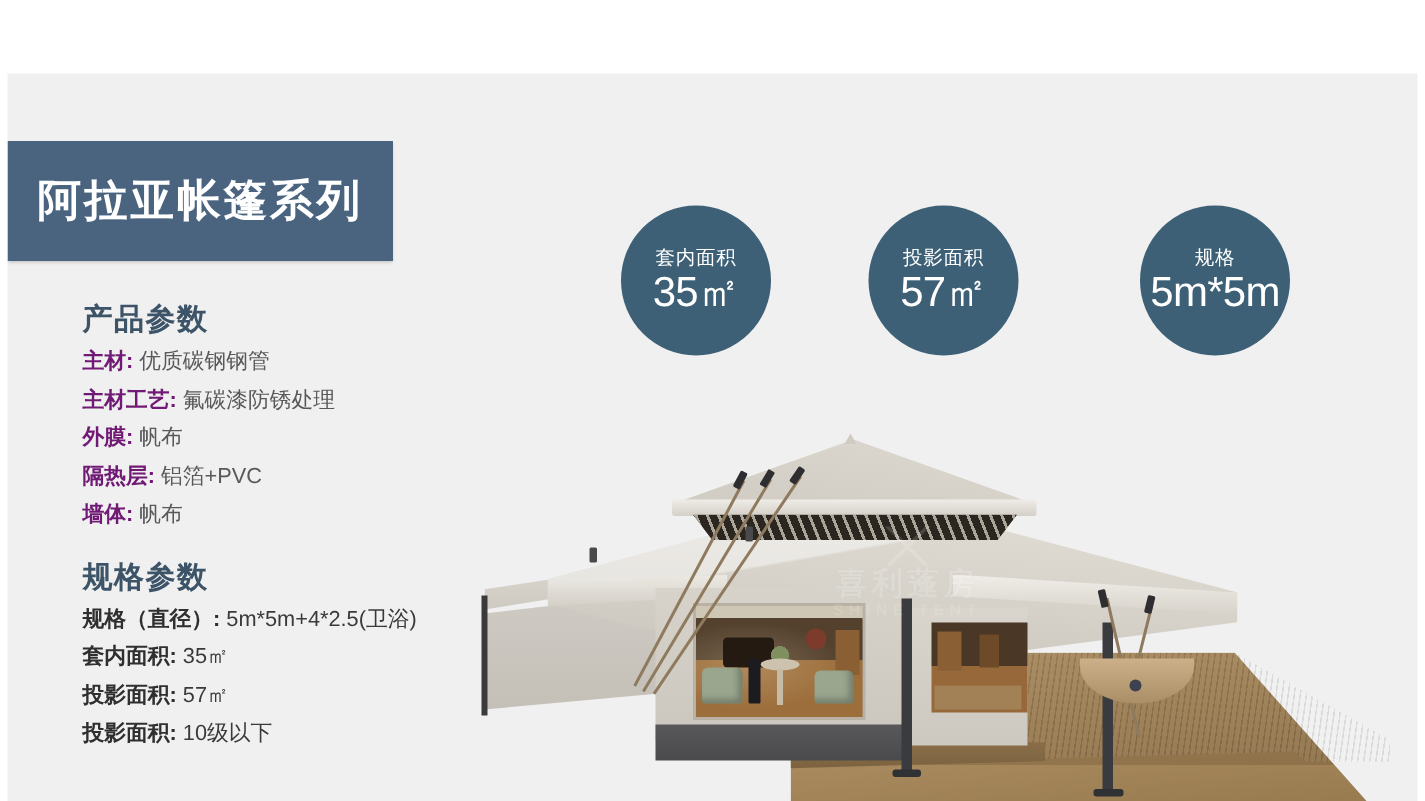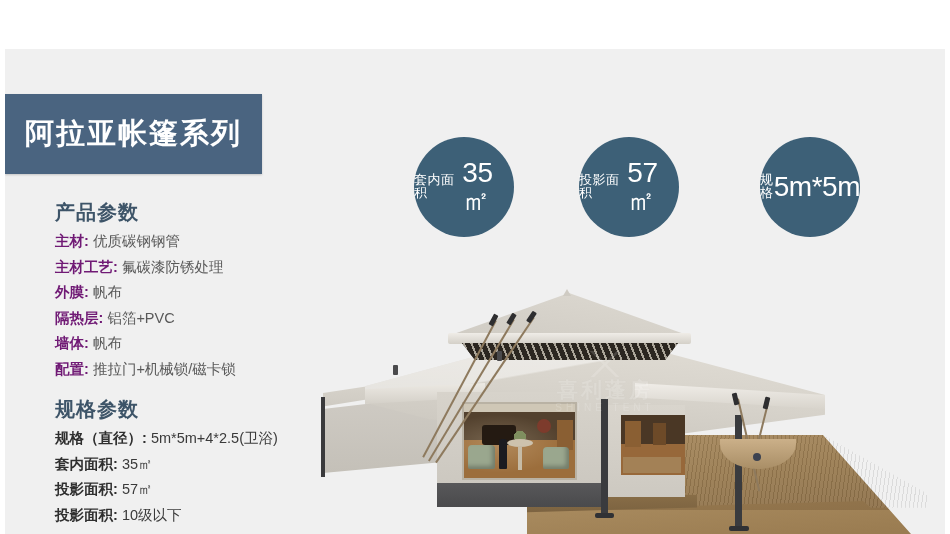--- a/index.html
+++ b/index.html
@@ -51,29 +51,29 @@
   .spec-row{
     font-size:14.5px;line-height:1.0;margin-bottom:11px;white-space:nowrap;
   }
   .spec-row .lbl{color:#2f2f2f;font-weight:bold;}
   .spec-row .val{color:#3a3a3a;font-weight:normal;}
 
   
   .badge{
     position:absolute;width:100px;height:100px;border-radius:50%;
     background:#3d6077;
-    display:flex;flex-direction:row;align-items:center;justify-content:center;
+    display:flex;flex-direction:column;align-items:center;justify-content:center;
     color:#ffffff;
   }
   .badge .b-label{font-size:13px;line-height:1;margin-bottom:3px;letter-spacing:.5px;}
   .badge .b-value{font-size:28px;line-height:1;font-weight:normal;letter-spacing:-.5px;}
   .badge .b-value.small{font-size:28px;}
   #badge-0{left:409px;top:88px;}
   #badge-1{left:574px;top:88px;}
-  #badge-2{left:755px;top:88px;justify-content:flex-end;}
+  #badge-2{left:755px;top:88px;}
 
   
   #tent-wrap{
     position:absolute;left:300px;top:238px;width:650px;height:290px;
   }
   .lay{position:absolute;}
 
   
   #deck{
     left:222px;top:148px;width:400px;height:0;
@@ -278,24 +278,20 @@
       <span class="lbl">外膜:</span>
       <span class="val">帆布</span>
     </div>
     <div class="param-row">
       <span class="lbl">隔热层:</span>
       <span class="val">铝箔+PVC</span>
     </div>
     <div class="param-row">
       <span class="lbl">墙体:</span>
       <span class="val">帆布</span>
-    </div>
-    <div class="param-row">
-      <span class="lbl">配置:</span>
-      <span class="val">推拉门+机械锁/磁卡锁</span>
     </div>
 
     <div class="sect-head" id="spec-head">规格参数</div>
 
     <div class="spec-row">
       <span class="lbl">规格（直径）:</span>
       <span class="val">5m*5m+4*2.5(卫浴)</span>
     </div>
     <div class="spec-row">
       <span class="lbl">套内面积:</span>

